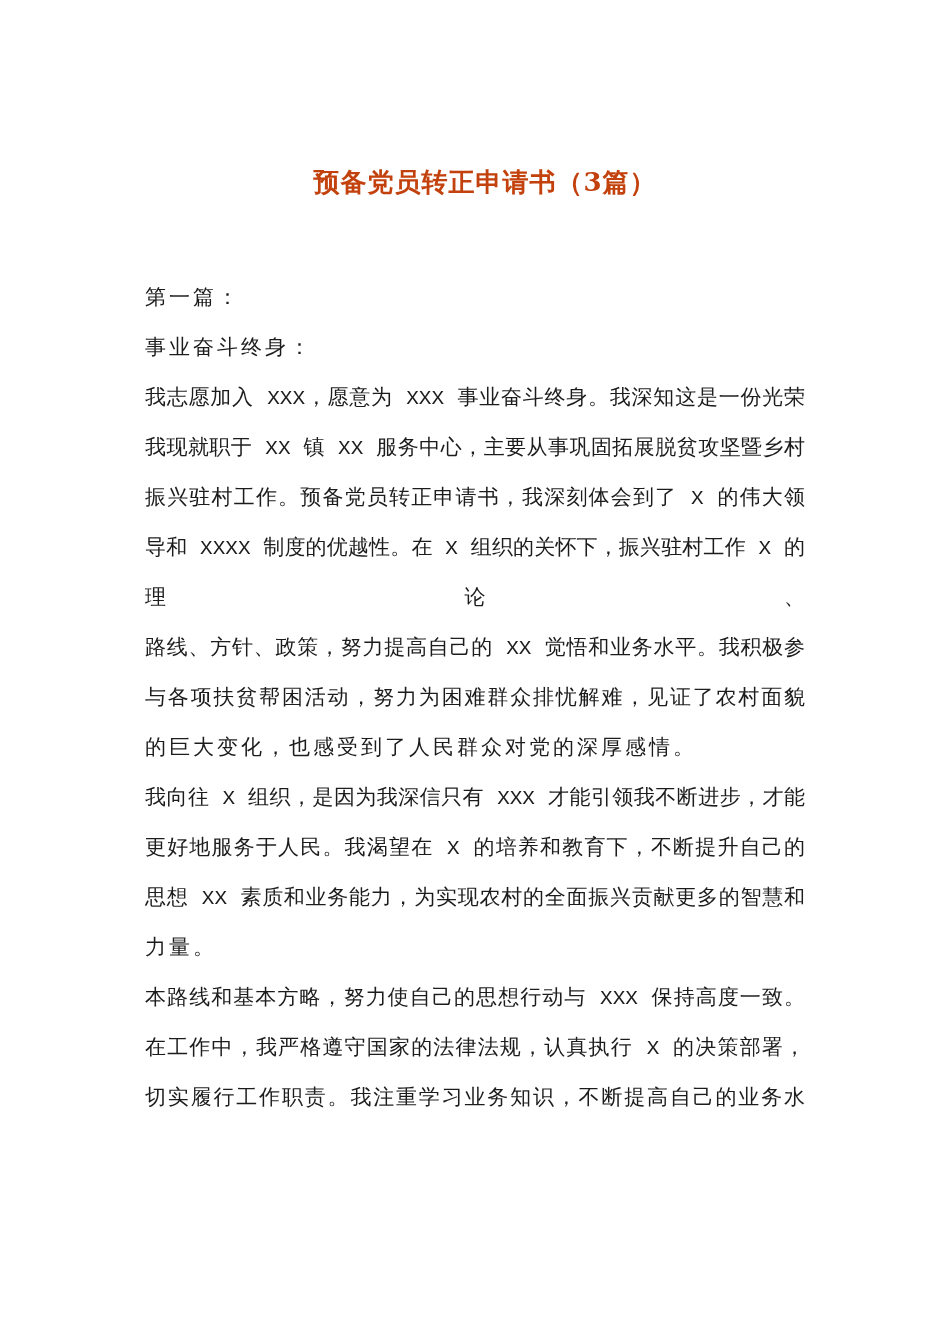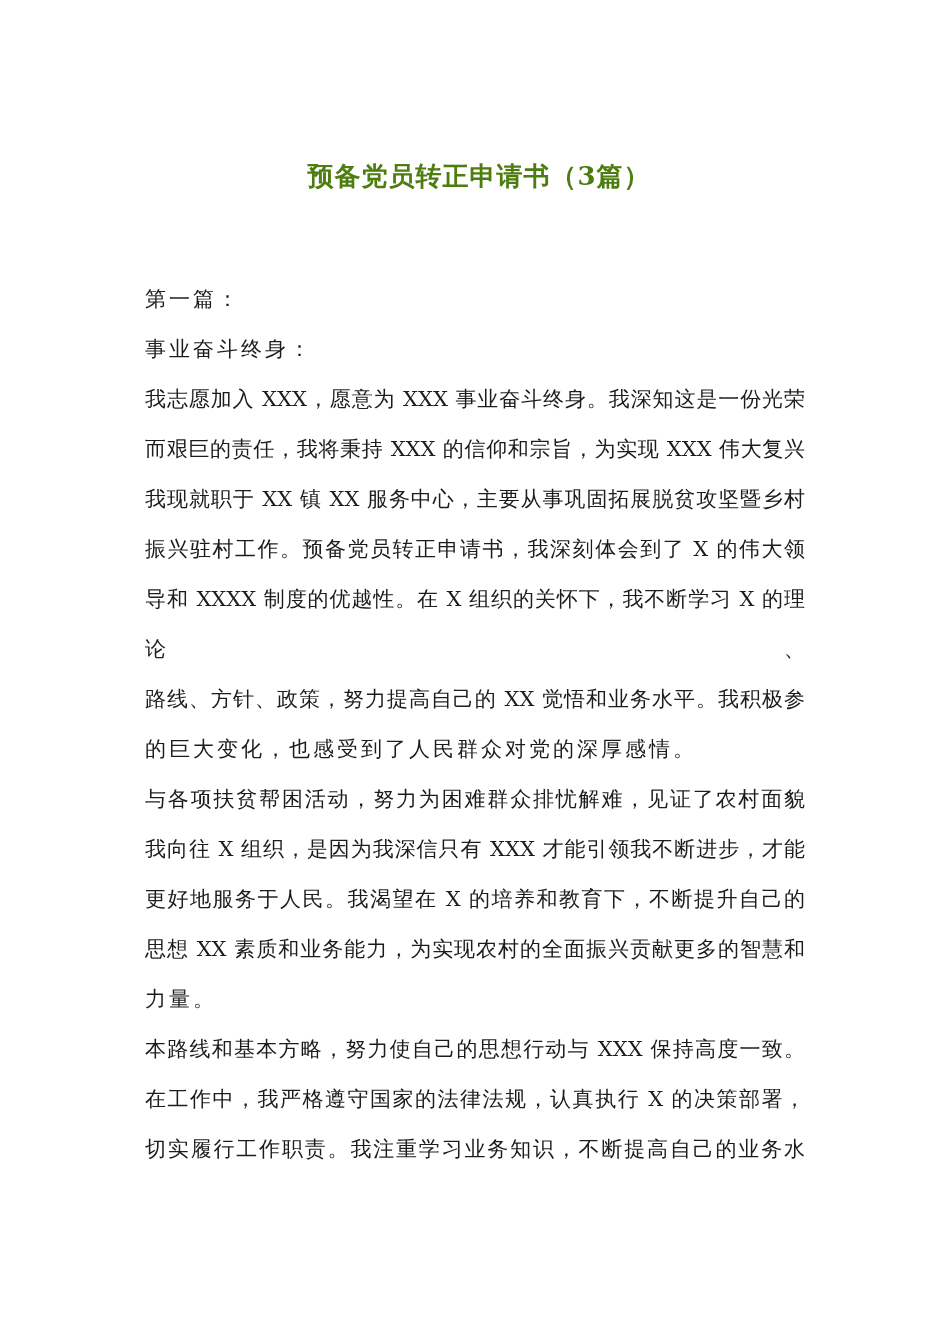--- a/index.html
+++ b/index.html
@@ -16,45 +16,46 @@
     height: 1344px;
     background: #ffffff;
     overflow: hidden;
     color: #1c1c1c;
   }
   .doc-title {
     position: absolute;
     left: 145px;
     top: 152px;
     width: 660px;
-    margin: 4px;
+    margin: 10px;
     text-align: center;
     font-size: 26px;
     line-height: 40px;
     font-weight: bold;
     letter-spacing: 1px;
-    color: #4d7c0f;
+    color: #c2410c;
     font-family: "DejaVu Serif", "Liberation Serif", serif;
   }
   .doc-body {
     position: absolute;
     left: 145px;
     top: 274px;
     width: 660px;
   }
   .para {
     margin: 0;
     padding: 0;
   }
   .line {
     font-size: 21px;
     line-height: 50px;
     color: #1c1c1c;
     text-align: justify;
     text-align-last: justify;
+    font-family: Liberation Mono, monospace;
   }
   .line.align-left {
     text-align: left;
     text-align-last: left;
     letter-spacing: 3px;
   }
 </style>
 </head>
 <body>
 
@@ -62,29 +63,28 @@
   <h1 class="doc-title">预备党员转正申请书（3篇）</h1>
   <div class="doc-body">
       <div class="para">
         <div class="line align-left">第一篇：</div>
       </div>
       <div class="para">
         <div class="line align-left">事业奋斗终身：</div>
       </div>
       <div class="para">
         <div class="line">我志愿加入 XXX，愿意为 XXX 事业奋斗终身。我深知这是一份光荣</div>
-        <div class="line">而艰巨的责任，我将秉持 XXX 的信仰和宗旨，为实现 XXX 伟大复兴</div>
       </div>
       <div class="para">
         <div class="line">我现就职于 XX 镇 XX 服务中心，主要从事巩固拓展脱贫攻坚暨乡村</div>
         <div class="line">振兴驻村工作。预备党员转正申请书，我深刻体会到了 X 的伟大领</div>
-        <div class="line">导和 XXXX 制度的优越性。在 X 组织的关怀下，我不断学习 X 的理论、</div>
+        <div class="line">导和 XXXX 制度的优越性。在 X 组织的关怀下，振兴驻村工作 X 的理论、</div>
         <div class="line">路线、方针、政策，努力提高自己的 XX 觉悟和业务水平。我积极参</div>
+        <div class="line">与各项扶贫帮困活动，努力为困难群众排忧解难，见证了农村面貌</div>
         <div class="line align-left">的巨大变化，也感受到了人民群众对党的深厚感情。</div>
-        <div class="line">与各项扶贫帮困活动，努力为困难群众排忧解难，见证了农村面貌</div>
       </div>
       <div class="para">
         <div class="line">我向往 X 组织，是因为我深信只有 XXX 才能引领我不断进步，才能</div>
         <div class="line">更好地服务于人民。我渴望在 X 的培养和教育下，不断提升自己的</div>
         <div class="line">思想 XX 素质和业务能力，为实现农村的全面振兴贡献更多的智慧和</div>
         <div class="line align-left">力量。</div>
       </div>
       <div class="para">
         <div class="line">本路线和基本方略，努力使自己的思想行动与 XXX 保持高度一致。</div>
         <div class="line">在工作中，我严格遵守国家的法律法规，认真执行 X 的决策部署，</div>

